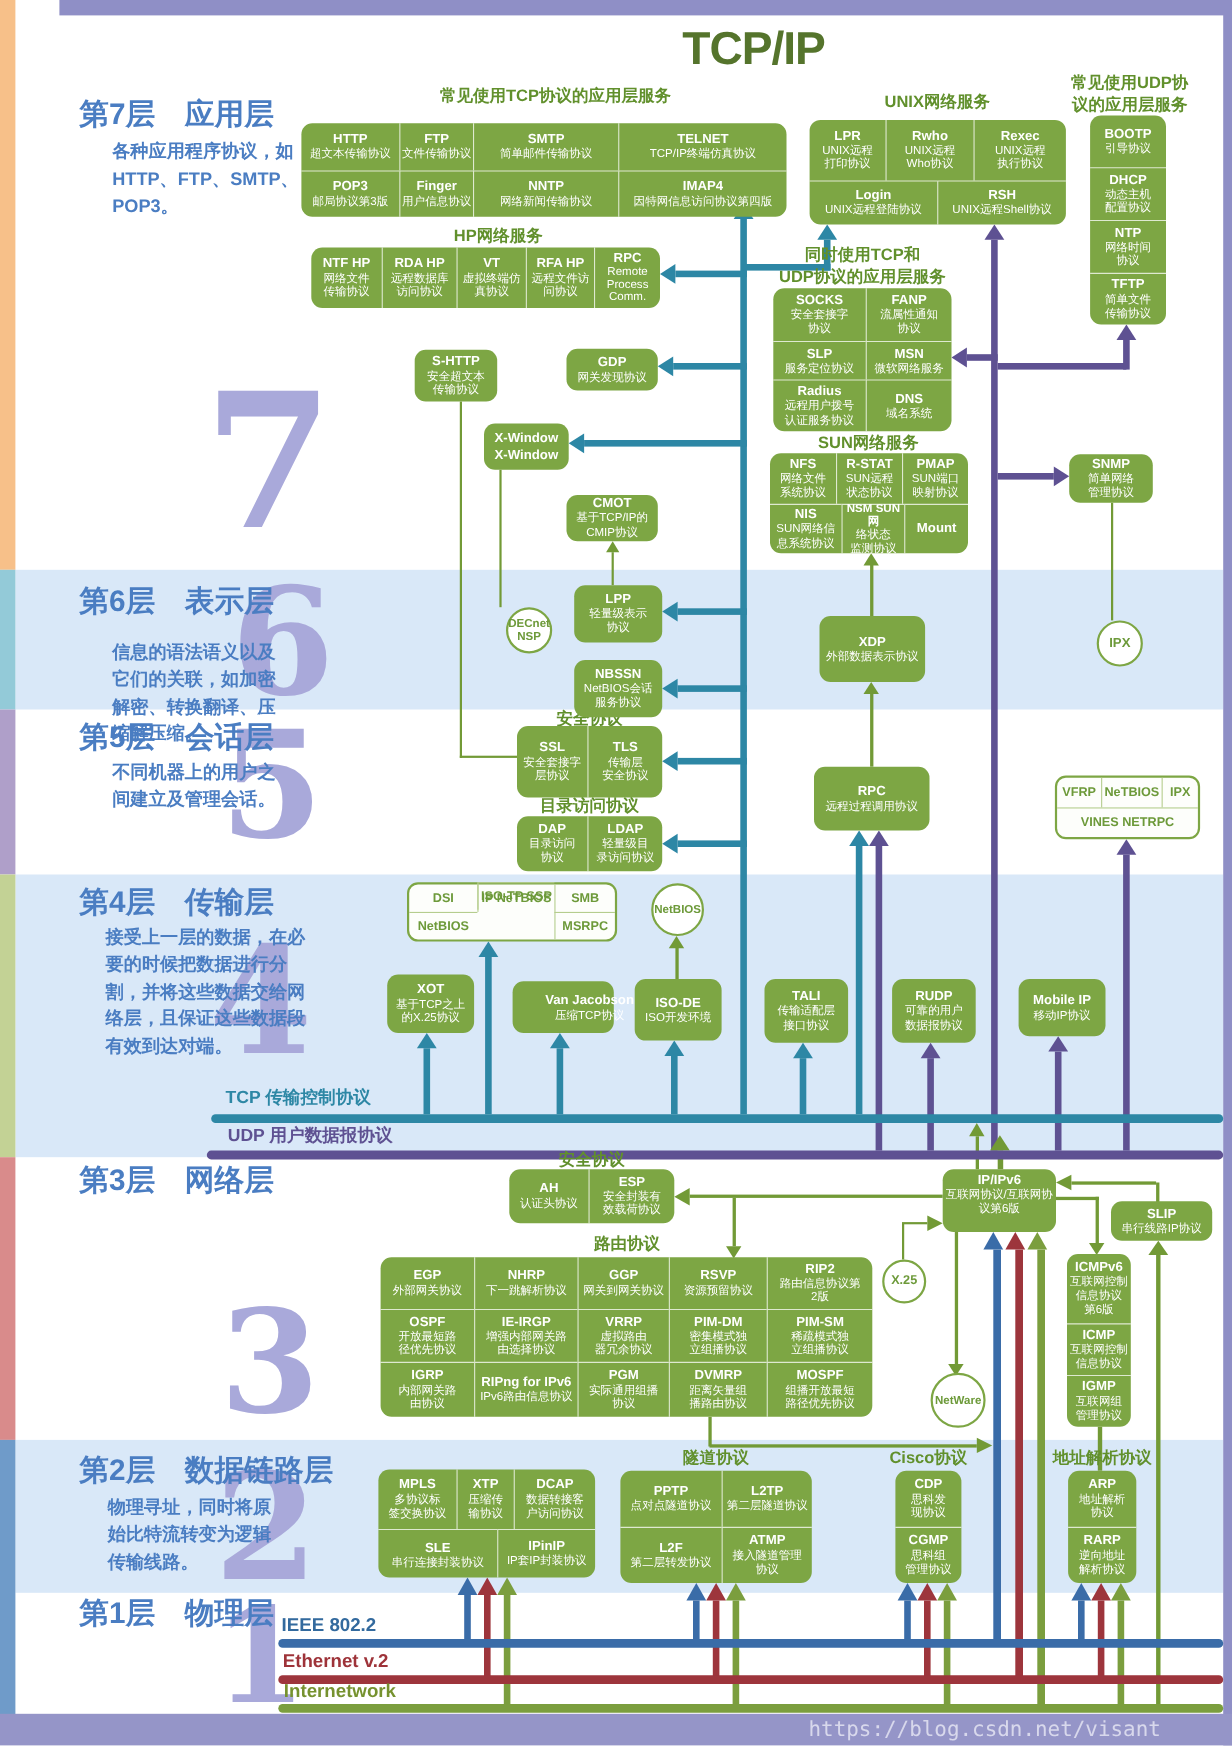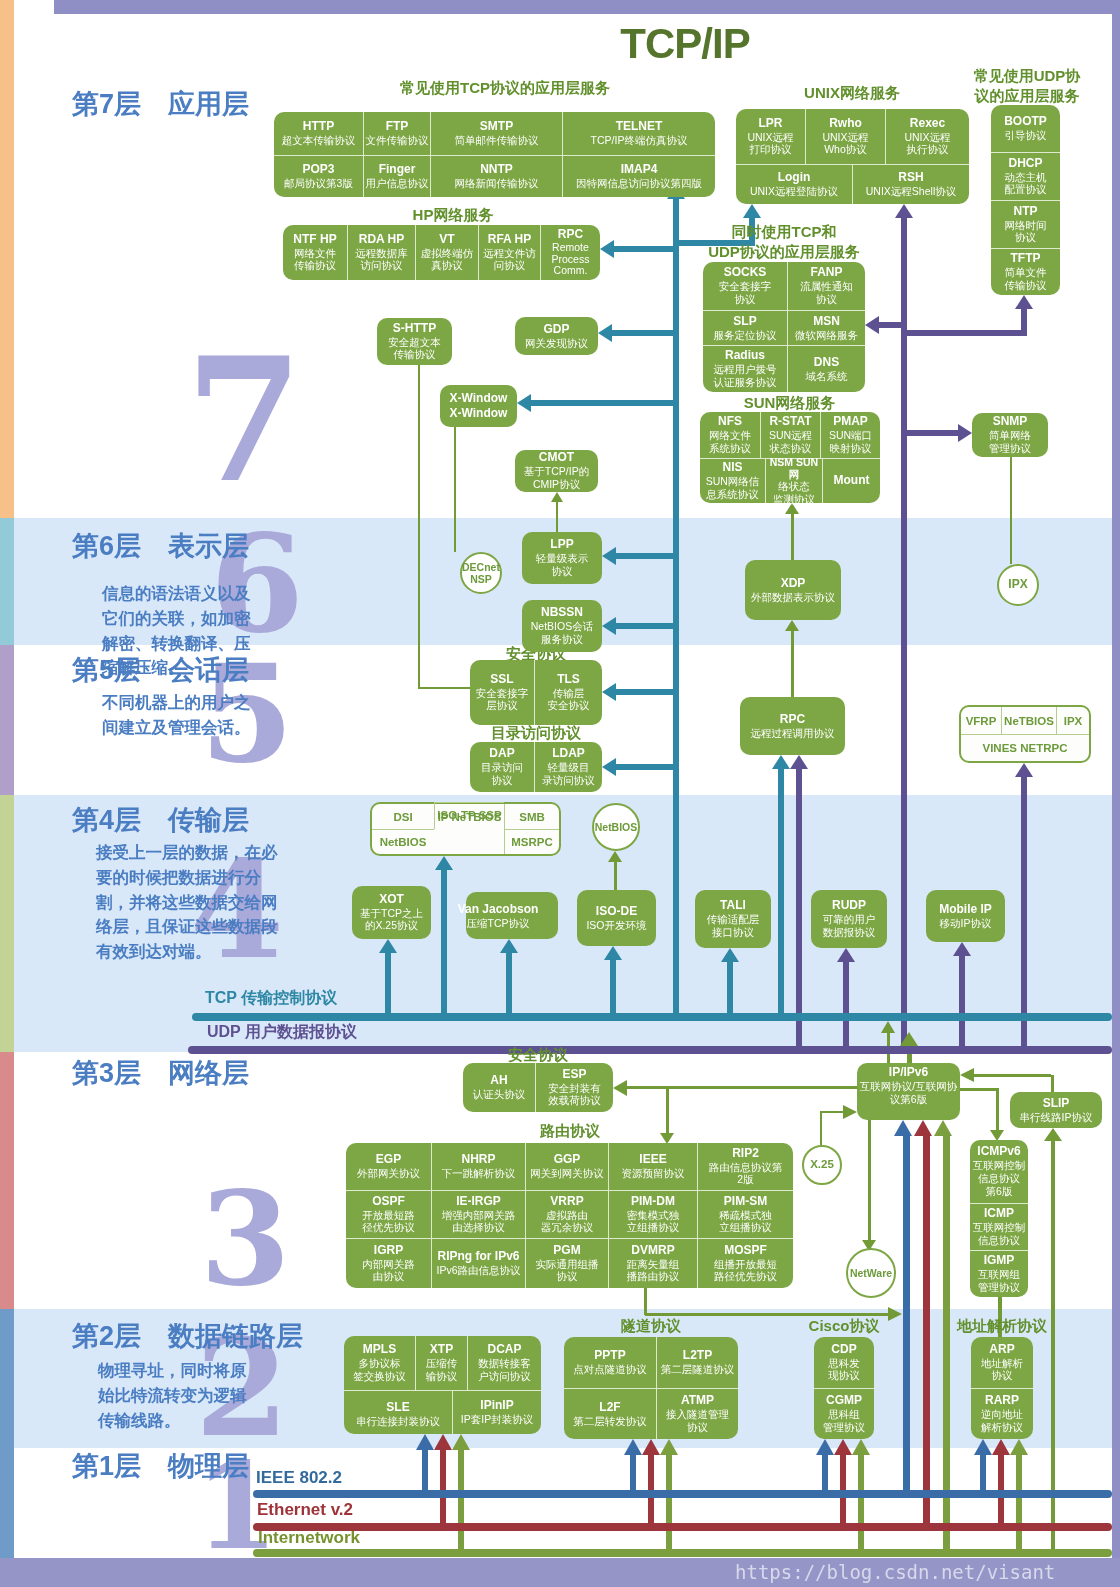--- a/index.html
+++ b/index.html
@@ -46,20 +46,23 @@
 
   <div class="num" style="left:185px;top:335px;font-size:170px">7</div>
   <div class="num" style="left:210px;top:516px;font-size:135px">6</div>
   <div class="num" style="left:200px;top:646px;font-size:135px">5</div>
   <div class="num" style="left:190px;top:842px;font-size:135px">4</div>
   <div class="num" style="left:200px;top:1174px;font-size:130px">3</div>
   <div class="num" style="left:195px;top:1320px;font-size:135px">2</div>
   <div class="num" style="left:195px;top:1446px;font-size:120px">1</div>
 
   <div class="hd" style="left:72px;top:86px">第7层　应用层</div>
+  <div class="ds" style="left:102px;top:126px">各种应用程序协议，如
+HTTP、FTP、SMTP、
+POP3。</div>
   <div class="hd" style="left:72px;top:528px">第6层　表示层</div>
   <div class="ds" style="left:102px;top:581px">信息的语法语义以及
 它们的关联，如加密
 解密、转换翻译、压
 缩解压缩。</div>
   <div class="hd" style="left:72px;top:652px">第5层　会话层</div>
   <div class="ds" style="left:102px;top:690px">不同机器上的用户之
 间建立及管理会话。</div>
   <div class="hd" style="left:72px;top:802px">第4层　传输层</div>
   <div class="ds" style="left:96px;top:840px">接受上一层的数据，在必
@@ -485,21 +488,21 @@
   <div class="wcell wbl wbt" style="left:504px;top:829px;width:55px;height:25px">MSRPC</div>
   <div class="circ" style="left:592px;top:803px;width:48px;height:48px">NetBIOS</div>
 
   <div class="gbox" style="left:352px;top:886px;width:79px;height:53px"></div>
   <div class="cell" style="left:352px;top:886px;width:79px;height:53px">
       <div class="t">XOT</div>
       <div class="d">基于TCP之上
 的X.25协议</div>
     </div>
   <div class="gbox" style="left:466px;top:892px;width:92px;height:47px"></div>
-  <div class="cell" style="left:452px;top:892px;width:92px;height:48px">
+  <div class="cell" style="left:490px;top:892px;width:92px;height:48px">
       <div class="t">Van Jacobson</div>
       <div class="d">压缩TCP协议</div>
     </div>
   <div class="gbox" style="left:577px;top:890px;width:79px;height:56px"></div>
   <div class="cell" style="left:577px;top:890px;width:79px;height:56px">
       <div class="t">ISO-DE</div>
       <div class="d">ISO开发环境</div>
     </div>
   <div class="gbox" style="left:695px;top:890px;width:76px;height:58px"></div>
   <div class="cell" style="left:695px;top:890px;width:76px;height:58px">
@@ -537,21 +540,21 @@
     </div>
   <div class="cell bl" style="left:431px;top:1143px;width:94px;height:47px">
       <div class="t">NHRP</div>
       <div class="d">下一跳解析协议</div>
     </div>
   <div class="cell bl" style="left:525px;top:1143px;width:83px;height:47px">
       <div class="t">GGP</div>
       <div class="d">网关到网关协议</div>
     </div>
   <div class="cell bl" style="left:608px;top:1143px;width:89px;height:47px">
-      <div class="t">IEEE</div>
+      <div class="t">RSVP</div>
       <div class="d">资源预留协议</div>
     </div>
   <div class="cell bl" style="left:697px;top:1143px;width:96px;height:47px">
       <div class="t">RIP2</div>
       <div class="d">路由信息协议第
 2版</div>
     </div>
   <div class="cell bt" style="left:346px;top:1190px;width:85px;height:48px">
       <div class="t">OSPF</div>
       <div class="d">开放最短路

